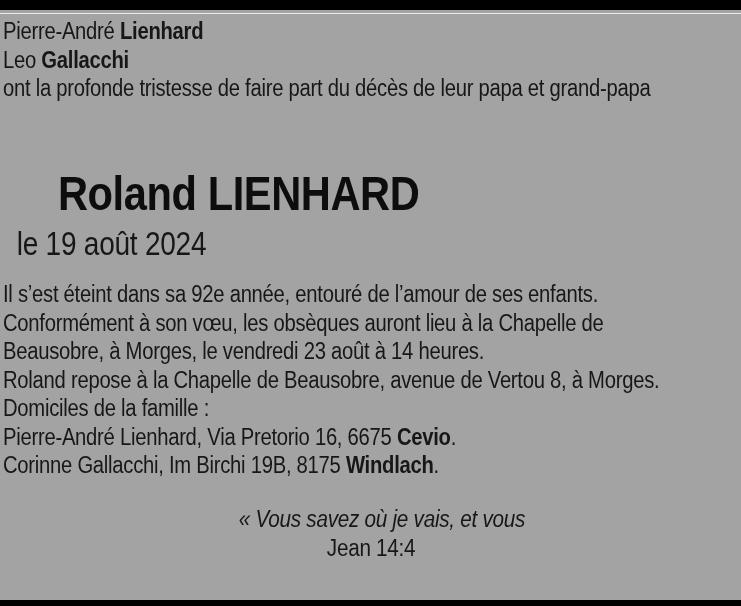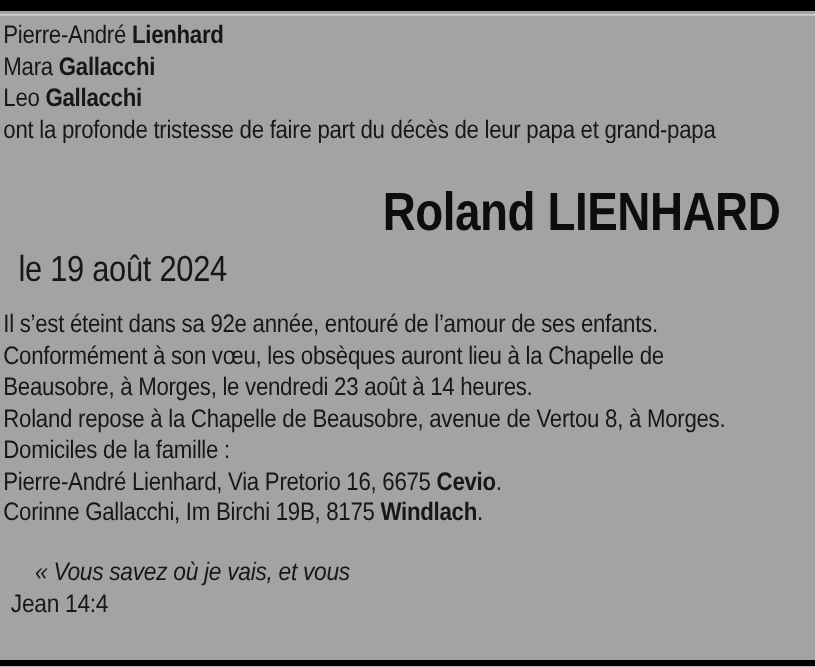--- a/index.html
+++ b/index.html
@@ -30,57 +30,56 @@
   .cond-r { display: inline-block; transform: scaleX(0.90); transform-origin: 100% 50%; white-space: nowrap; }
 
   .names-block {
     position: absolute; left: 3px; top: 17px;
     font-size: 23px; line-height: 28.5px; letter-spacing: -0.3px;
   }
   .names-block .b { font-weight: bold; }
 
   .title-line {
     position: absolute; left: 0; top: 169px; width: 100%;
-    text-align: right;
+    text-align: left;
     padding-left: 26px;
   }
   .title-line .t {
     font-size: 49px; font-weight: bold; line-height: 49px;
     letter-spacing: -0.5px; color: #0d0d0d;
   }
   .date-line {
     position: absolute; left: 0; top: 227px; width: 100%;
     text-align: left;
   }
   .date-line .d { font-size: 33px; line-height: 33px; letter-spacing: -0.3px; }
 
   .body-block {
     position: absolute; left: 3px; top: 280px;
     font-size: 23px; line-height: 28.5px; letter-spacing: -0.3px;
   }
   .body-block .b { font-weight: bold; }
 
   .quote-block {
     position: absolute; right: 8px; top: 505px; left: 0;
-    text-align: left;
+    text-align: center;
     font-size: 23px; line-height: 28.5px; letter-spacing: -0.3px;
   }
   .quote-block .it { font-style: italic; }
 </style>
 </head>
 <body>
 
 <div class="page">
 
   <div class="bar-top"></div>
   <div class="hairline"></div>
 
   <div class="names-block">
     <div><span class="cond"><span>Pierre-André </span><span class="b">Lienhard</span></span></div>
-    <div><span class="cond"><span>Mara </span><span class="b">Gallacchi</span></span></div>
     <div><span class="cond"><span>Leo </span><span class="b">Gallacchi</span></span></div>
     <div><span class="cond">ont la profonde tristesse de faire part du décès de leur papa et grand-papa</span></div>
   </div>
 
   <div class="title-line">
     <span class="t cond-c">Roland LIENHARD</span>
   </div>
 
   <div class="date-line">
     <span class="d cond-c">le 19 août 2024</span>

